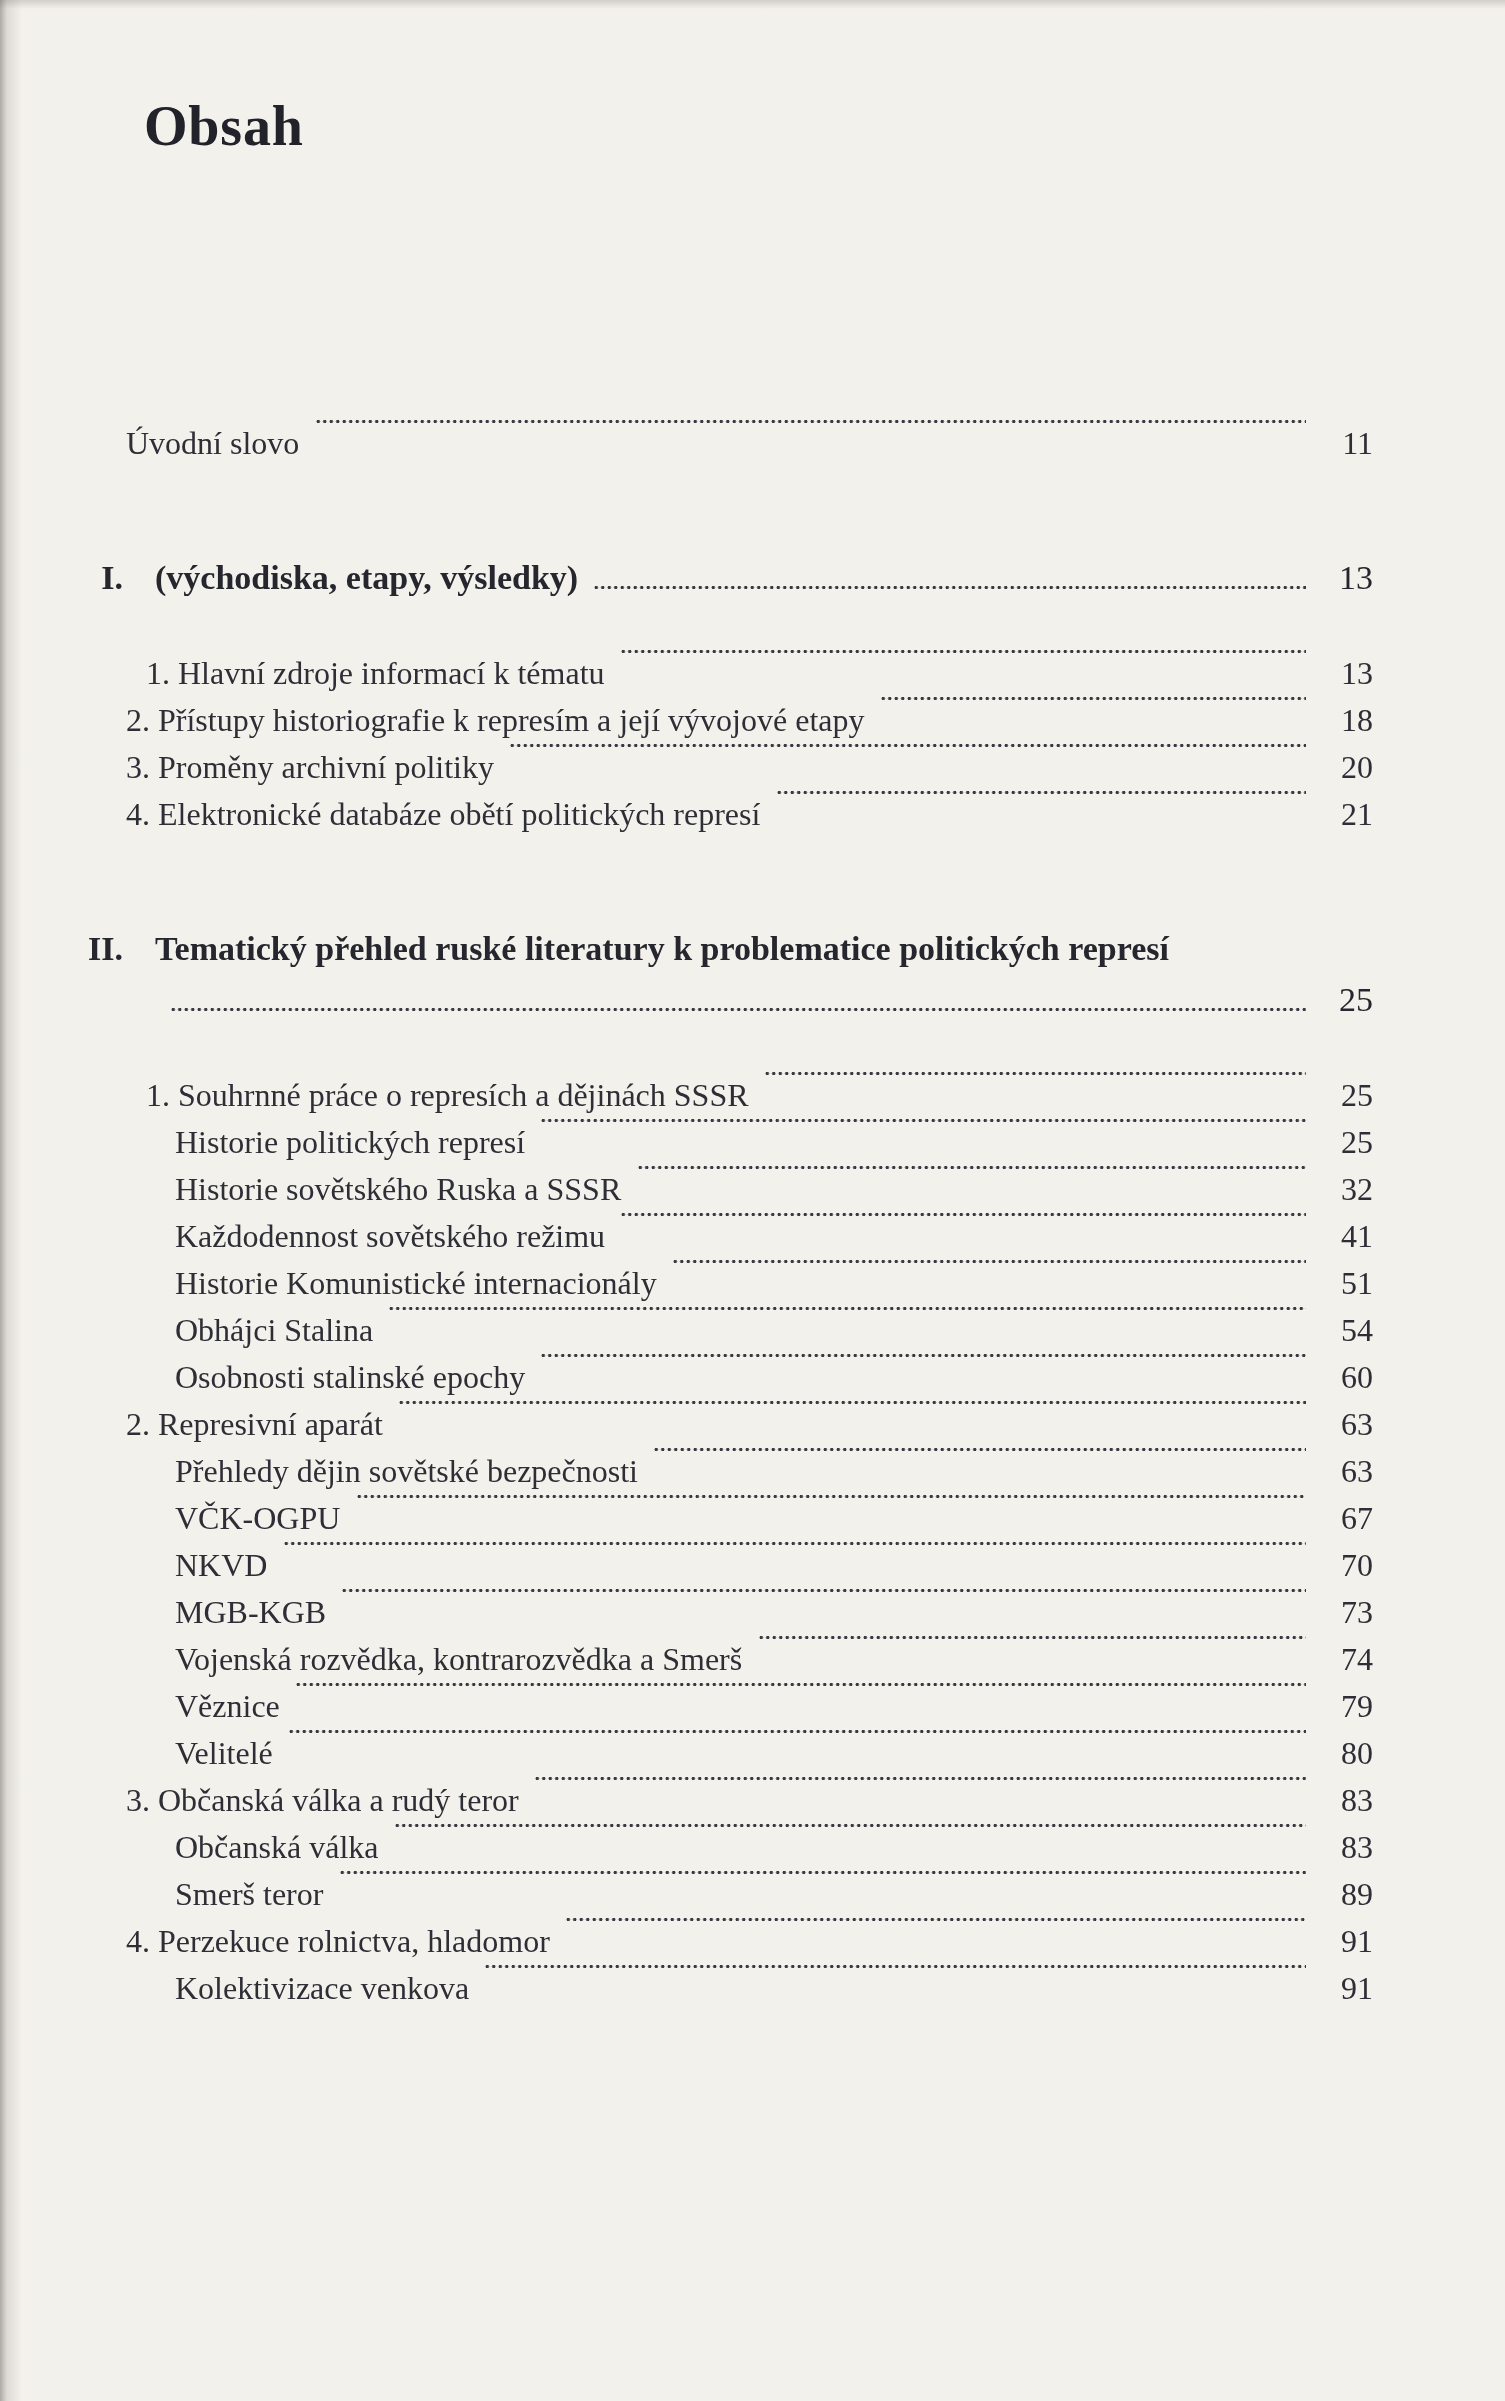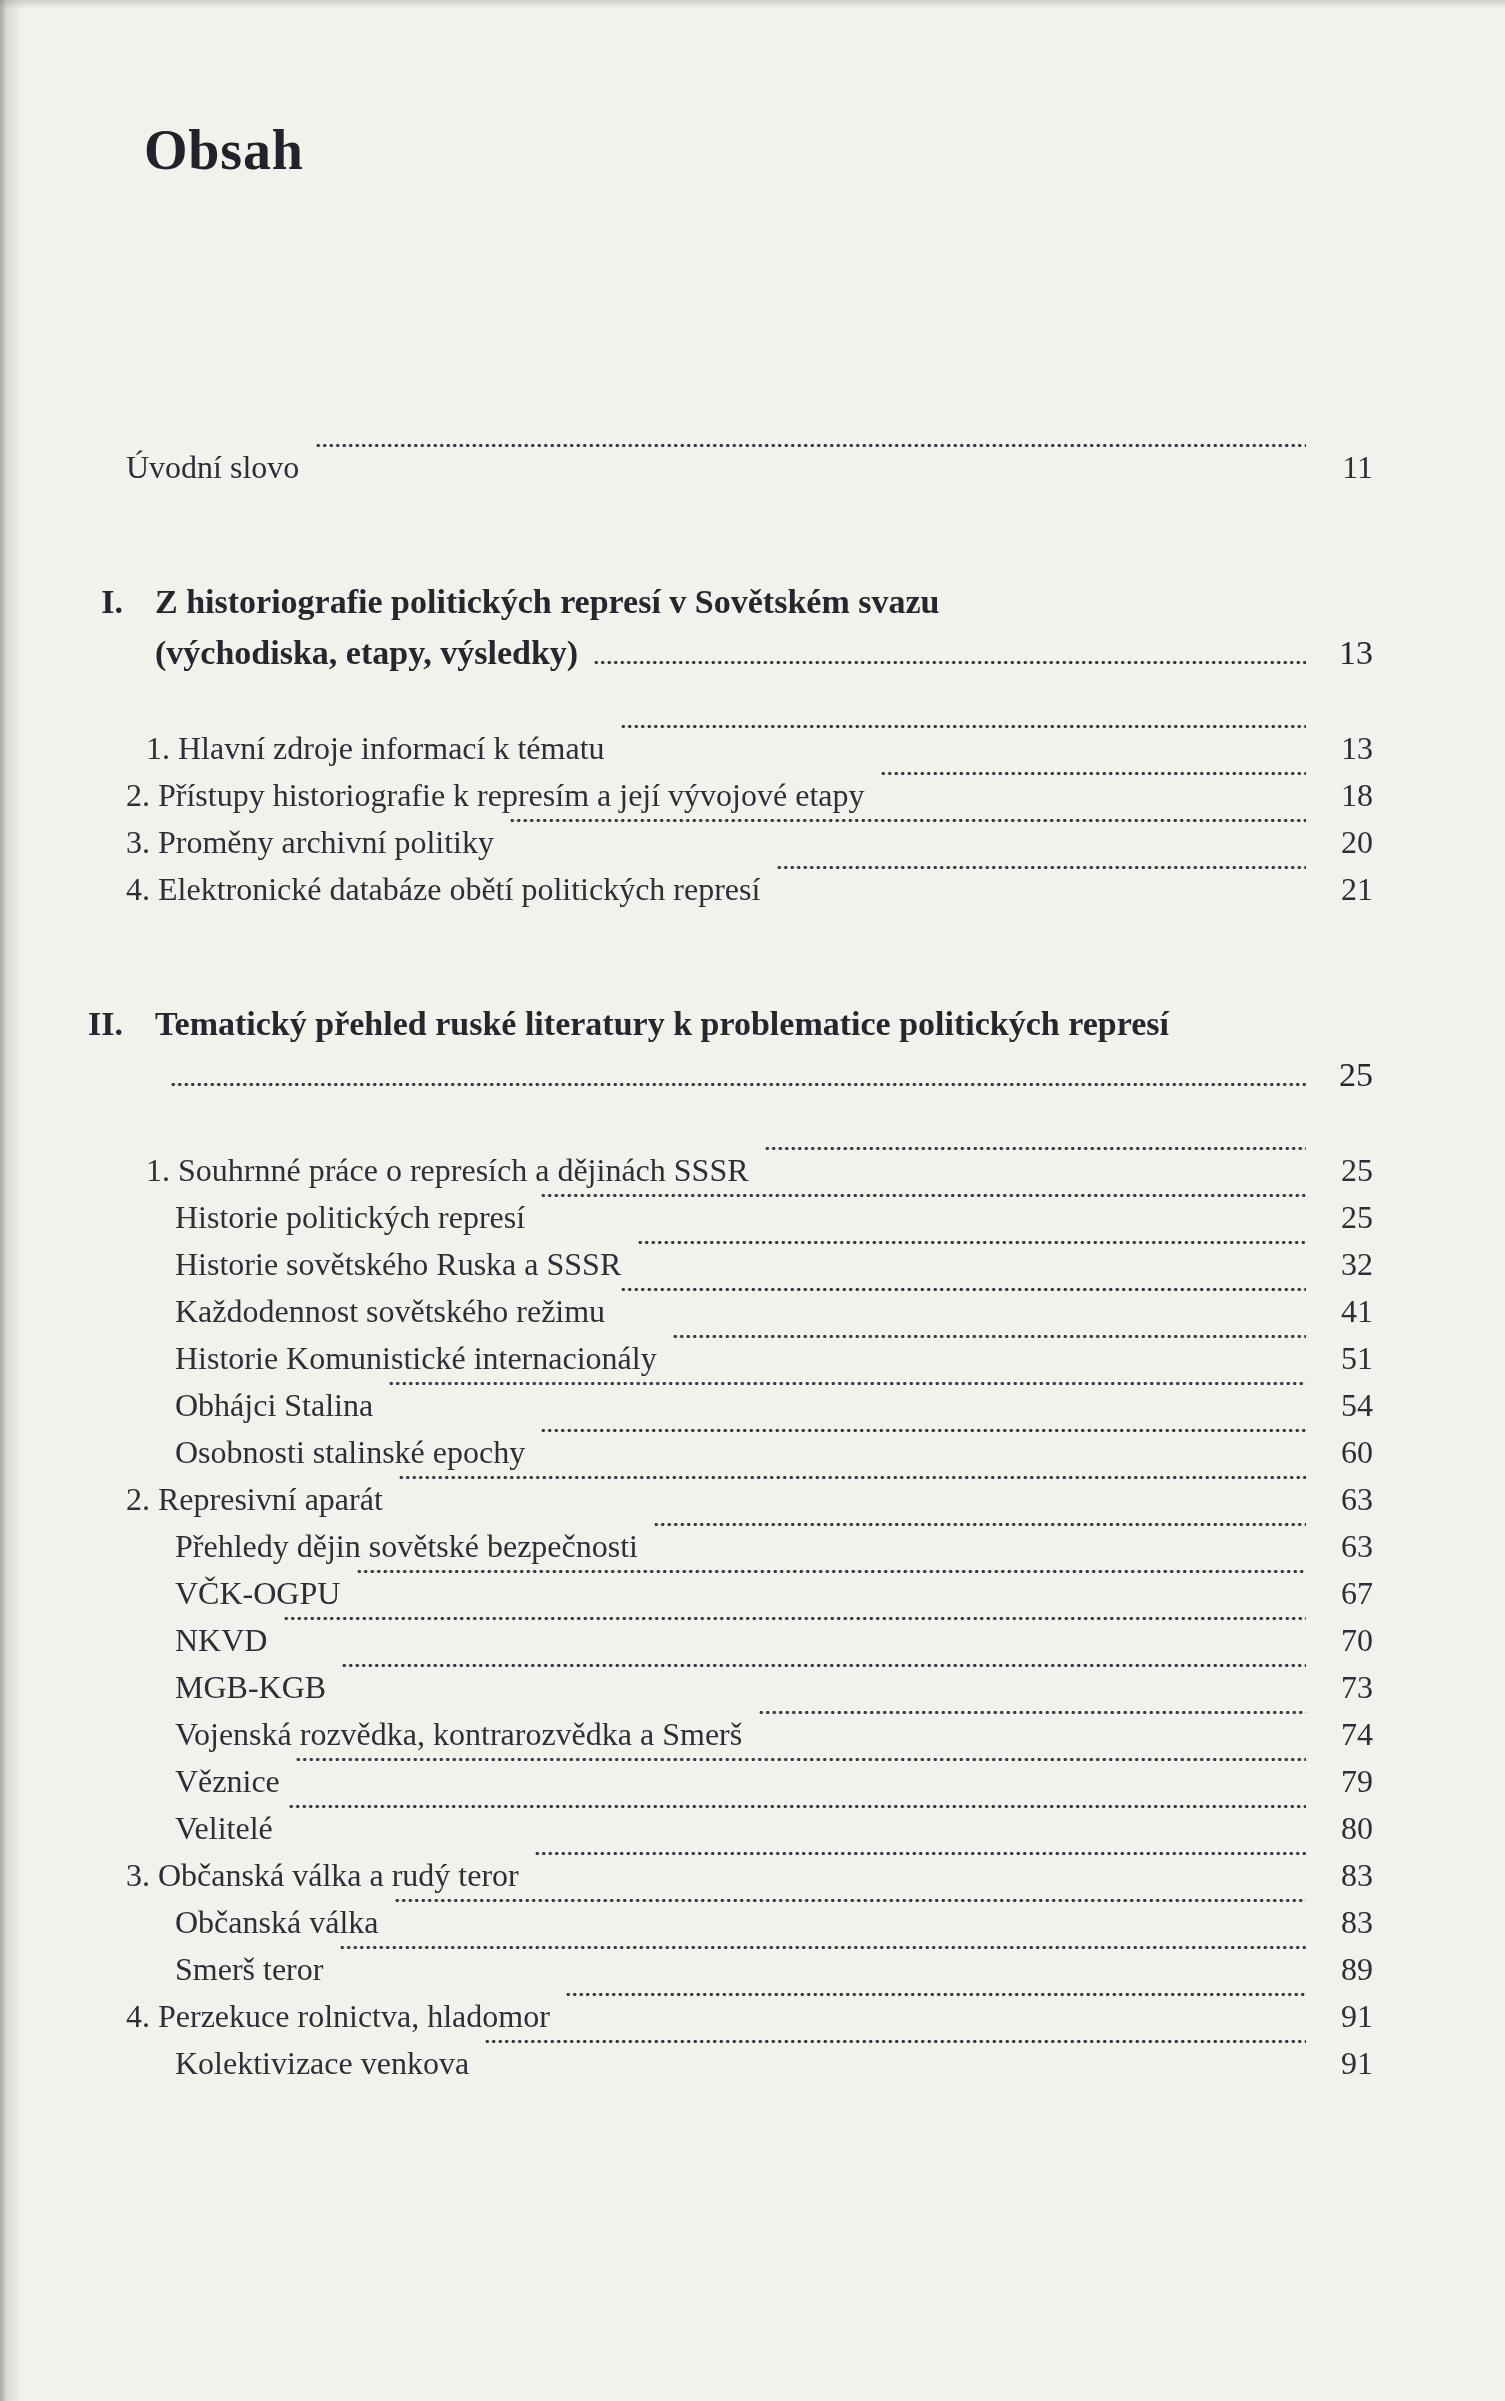--- a/index.html
+++ b/index.html
@@ -28,21 +28,21 @@
     left: 0; top: 0; right: 0;
     height: 8.5px;
     background: linear-gradient(180deg, rgba(88,84,78,0.22), rgba(88,84,78,0));
     pointer-events: none;
     z-index: 3;
   }
   .page {
     position: absolute;
     inset: 0;
     box-sizing: border-box;
-    padding: 120px 133px 0 0;
+    padding: 96px 133px 0 0;
   }
   .title {
     margin: 0 0 263px 144px;
     font-size: 56px;
     line-height: 61px;
     font-weight: 700;
     letter-spacing: 0.8px;
     color: #22222a;
   }
   .entry {
@@ -101,21 +101,20 @@
   <h1 class="title">Obsah</h1>
   <div>
       <div class="entry item">
         <span class="label">Úvodní slovo</span>
         <span class="leader"></span>
         <span class="pagenum">11</span>
       </div>
       <div class="entry section">
         <span class="numeral">I.</span>
         <div class="sec-body">
-          <div class="sec-l1">Z historiografie politických represí v Sovětském svazu</div>
           <div class="sec-l2">
             <span class="label">(východiska, etapy, výsledky)</span>
             <span class="leader"></span>
             <span class="pagenum">13</span>
           </div>
         </div>
       </div>
       <div class="entry numbered">
         <span class="label">1. Hlavní zdroje informací k tématu</span>
         <span class="leader"></span>

